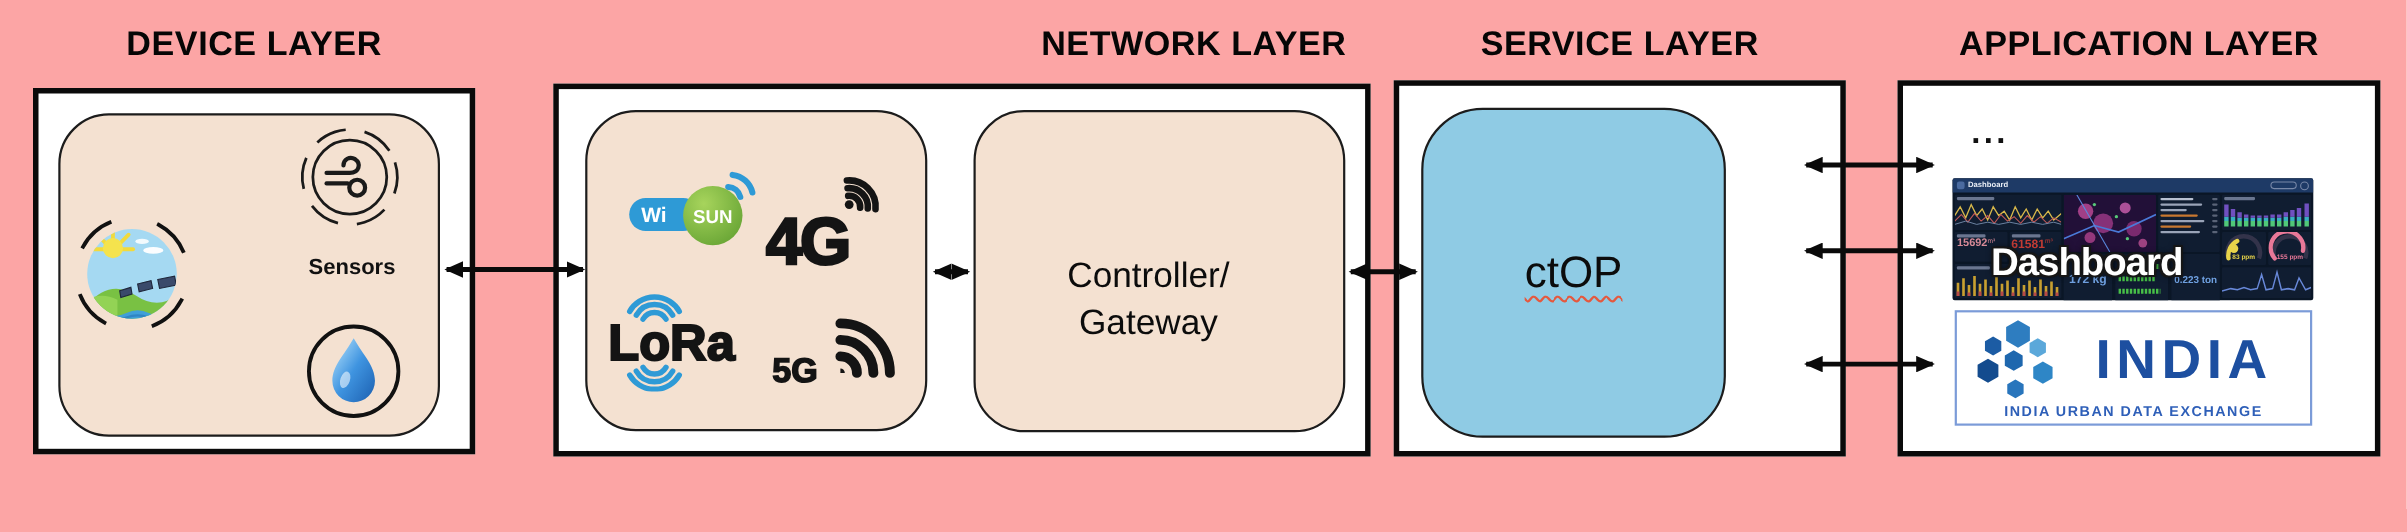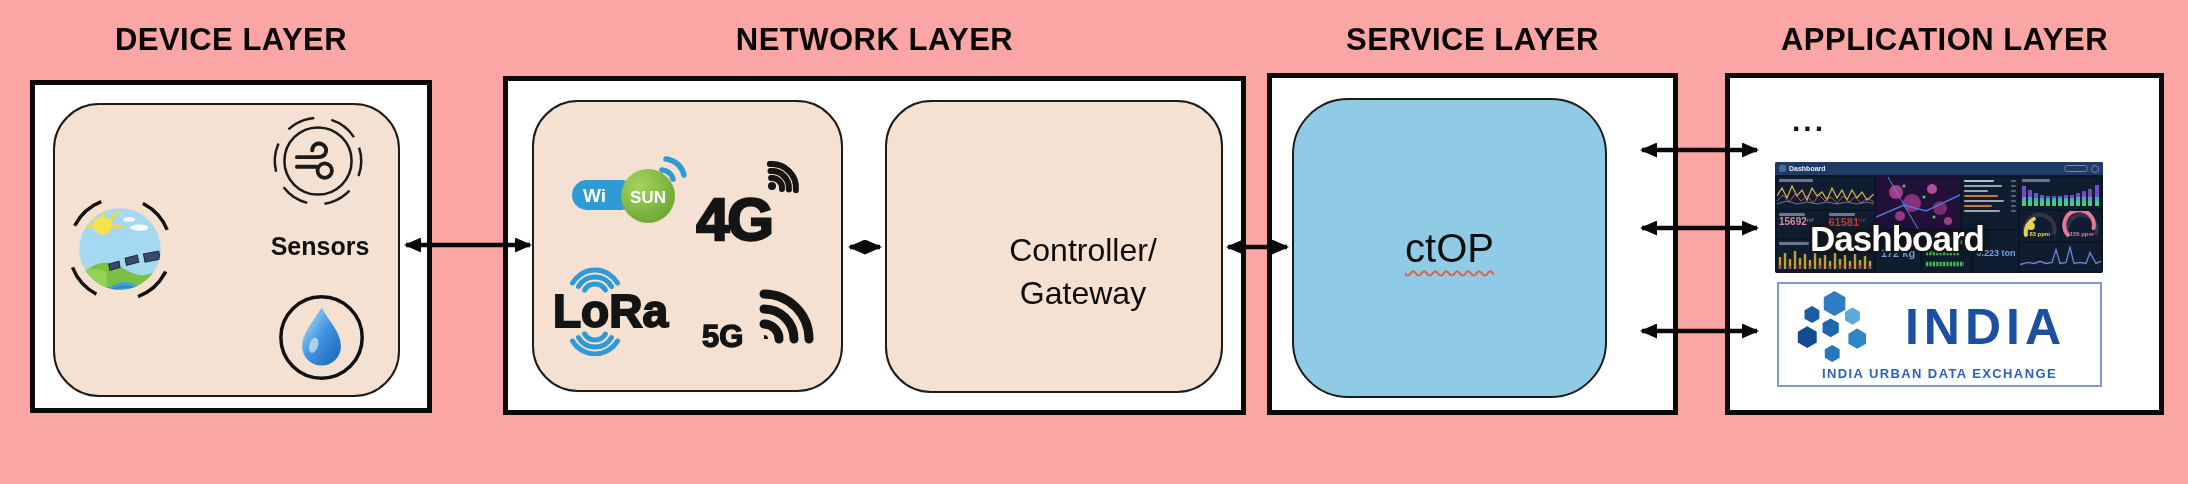--- a/index.html
+++ b/index.html
@@ -10,21 +10,21 @@
   .outer-box{position:absolute;background:#fff;border:5px solid #0a0a0a;box-sizing:border-box;}
   .soft-box{position:absolute;background:#f4e1d1;border:2px solid #1c1c1c;border-radius:46px;
             box-sizing:border-box;}
   .service-soft{background:#8fcbe4;border-radius:56px;}
   .center-flex{display:flex;align-items:center;justify-content:center;flex-direction:column;}
   .ctrl-text{font-size:32px;font-weight:400;line-height:1.35;text-align:center;color:#0c0c0c;}
   .ctop-text{font-size:40px;font-weight:400;color:#0c0c0c;
              text-decoration:underline;text-decoration-style:wavy;
              text-decoration-color:#e4593f;text-decoration-thickness:2px;text-underline-offset:8px;}
   .sensors-label{position:absolute;left:240px;top:232px;width:160px;text-align:center;
-                 font-size:25px;font-weight:bold;color:#111;}
+                 font-size:20px;font-weight:bold;color:#111;}
   .icon-abs{position:absolute;}
   .arrow-layer{position:absolute;left:0;top:0;width:2188px;height:484px;pointer-events:none;}
 
   
   .ellipsis{position:absolute;left:1792px;top:104px;width:60px;font-size:30px;font-weight:bold;
             letter-spacing:3px;color:#111;}
   .dash{position:absolute;left:1775px;top:162px;width:328px;height:111px;background:#0a1626;
         box-sizing:border-box;overflow:hidden;border-radius:2px;}
   .dash-header{height:13px;background:#1e3a66;display:flex;align-items:center;gap:3px;padding:0 4px;}
   .dash-logo{width:7px;height:7px;background:#4a6a9f;border-radius:2px;flex:none;}
@@ -52,21 +52,21 @@
   .iudx-row{display:flex;align-items:center;width:100%;flex:1;}
   .iudx-name{flex:1;text-align:center;font-size:50px;font-weight:bold;color:#1d4fa0;letter-spacing:5px;}
   .iudx-sub{font-size:13px;font-weight:bold;color:#2e5fb8;letter-spacing:1.4px;white-space:nowrap;}
 </style>
 </head>
 <body>
 
 <div class="canvas">
 
   <div class="layer-title" style="left:30px;width:402px;">DEVICE LAYER</div>
-  <div class="layer-title" style="left:503px;width:743px;">NETWORK LAYER</div>
+  <div class="layer-title" style="left:481px;width:743px;text-align:right;">NETWORK LAYER</div>
   <div class="layer-title" style="left:1267px;width:411px;">SERVICE LAYER</div>
   <div class="layer-title" style="left:1725px;width:439px;">APPLICATION LAYER</div>
 
   <div class="outer-box" style="left:30px;top:80px;width:402px;height:333px;"></div>
   <div class="outer-box" style="left:503px;top:76px;width:743px;height:339px;"></div>
   <div class="outer-box" style="left:1267px;top:73px;width:411px;height:342px;"></div>
   <div class="outer-box" style="left:1725px;top:73px;width:439px;height:342px;"></div>
 
   <div class="soft-box" style="left:53px;top:103px;width:347px;height:294px;"></div>
 
@@ -174,28 +174,28 @@
   <svg class="icon-abs" style="left:702px;top:253px;" width="115" height="98" viewBox="0 0 115 98">
     <g transform="translate(62,86)" fill="none" stroke="#141414" stroke-linecap="round">
       <path d="M0,-15 A15,15 0 0 1 15,0" stroke-width="9"></path>
       <path d="M0,-30 A30,30 0 0 1 30,0" stroke-width="9"></path>
       <path d="M0,-45 A45,45 0 0 1 45,0" stroke-width="9"></path>
     </g>
     <path d="M62,86 l0,-4 a4,4 0 0 1 4,4 Z" fill="#141414"></path>
     <text x="0" y="94" font-size="31" font-weight="bold" fill="#141414" stroke="#141414" stroke-width="1.4">5G</text>
   </svg>
 
-  <div class="center-flex" style="position:absolute;left:876px;top:100px;width:338px;height:344px;padding-left:38px;">
+  <div class="center-flex" style="position:absolute;left:837px;top:100px;width:338px;height:344px;padding-left:38px;">
     <div class="ctrl-text">
       <div>Controller/</div>
       <div>Gateway</div>
     </div>
   </div>
 
-  <div class="soft-box service-soft center-flex" style="left:1292px;top:98px;width:315px;height:300px;">
+  <div class="soft-box service-soft center-flex" style="left:1292px;top:98px;width:277px;height:300px;">
     <span class="ctop-text">ctOP</span>
   </div>
 
   <div class="ellipsis">...</div>
 
   <div class="dash">
     <div class="dash-header">
       <div class="dash-logo"></div>
       <div class="dash-title">Dashboard</div>
       <div class="dash-sp"></div>

